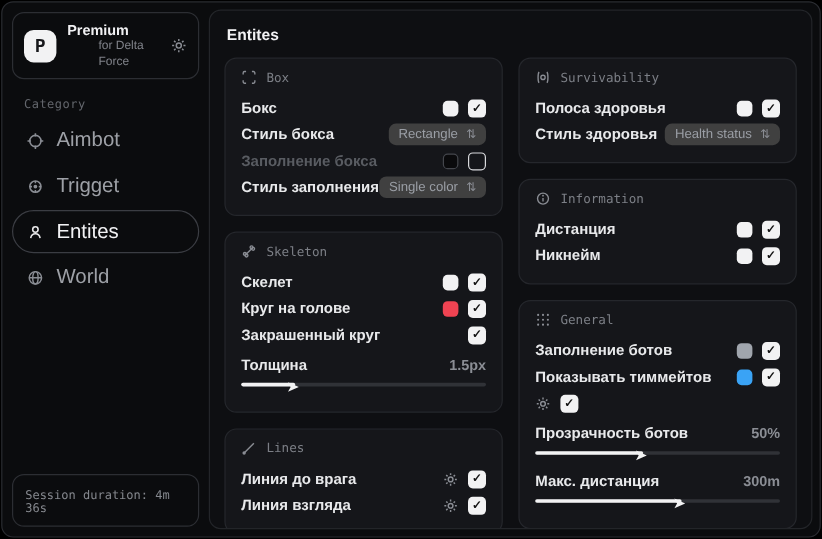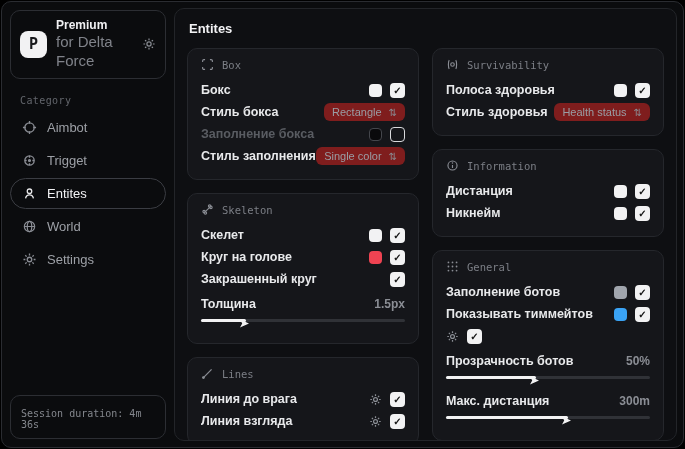--- a/index.html
+++ b/index.html
@@ -10,28 +10,28 @@
 
   
   .sidebar { width:172px; flex:0 0 172px; display:flex; flex-direction:column; padding:8px; }
   .brand { border:1px solid #2c2e33; border-radius:10px; padding:7px 9px; display:flex;
            align-items:center; gap:9px; }
   .logo { width:27px; height:27px; background:#f2f2f3; border-radius:8px; color:#17181b;
           font-weight:bold; font-size:15px; display:flex; align-items:center; justify-content:center;
           font-family:"DejaVu Sans Mono", monospace; }
   .brand-text { flex:1; line-height:1.25; }
   .brand-title { color:#f0f0f2; font-size:12px; font-weight:bold; }
-  .brand-sub { color:#808archive389; color:#80838a; font-size:15px; }
+  .brand-sub { color:#808archive389; color:#80838a; font-size:10px;margin-left:26px; }
   .icon { display:inline-flex; align-items:center; justify-content:center; color:#8a8d94; }
   .icon svg { display:block; }
   .cat-label { margin:16px 10px 6px; color:#63666c; font-size:10px;
                font-family:"DejaVu Sans Mono", monospace; letter-spacing:.4px; }
   .nav { display:flex; flex-direction:column; gap:2px; }
   .nav-item { display:flex; align-items:center; gap:10px; padding:7px 11px; border:1px solid transparent;
-              border-radius:18px; color:#9da0a6; font-size:13px; cursor:pointer; }
+              border-radius:18px; color:#9da0a6; font-size:17px; cursor:pointer; }
   .nav-item.active { border-color:#3b3d43; color:#f2f2f4; }
   .nav-item.active .icon { color:#e8e8ea; }
   .spacer { flex:1; }
   .session { border:1px solid #2c2e33; border-radius:10px; padding:12px 10px 8px; min-height:40px;
              display:flex; align-items:flex-start; }
   .session span { color:#85888e; font-size:10px; font-family:"DejaVu Sans Mono", monospace; }
 
   
   .main { flex:1; margin:6px 6px 6px 0; background:#0e0f12; border:1px solid #232529;
           border-radius:10px; padding:10px 12px; overflow:hidden; }
@@ -45,21 +45,21 @@
   .row { display:flex; align-items:center; justify-content:space-between; min-height:22px; }
   .row-label { color:#e8e9eb; font-size:12.5px; font-weight:bold; }
   .row-label.muted { color:#595c62; }
   .controls { display:flex; align-items:center; gap:8px; }
   .swatch { width:13px; height:13px; border-radius:4px; cursor:pointer; }
   .swatch.bordered { border:1px solid #44464c; }
   .checkbox { width:15px; height:15px; border-radius:4px; background:#f2f2f3; color:#111;
               display:flex; align-items:center; justify-content:center; font-size:10px;
               font-weight:bold; cursor:pointer; }
   .checkbox.unchecked { background:transparent; border:1.6px solid #d9dadd; color:transparent; }
-  .dropdown { background:#7f1d1d; border-radius:6px; padding:3px 8px; display:flex; align-items:center;
+  .dropdown { background:#404040; border-radius:6px; padding:3px 8px; display:flex; align-items:center;
               gap:7px; color:#9a9ea5; font-size:11px; cursor:pointer; }
   .value { color:#8b8e95; font-size:12px; font-weight:bold; }
   .slider-row { margin:3px 0 6px; }
   .slider { position:relative; height:10px; display:flex; align-items:center; cursor:pointer; }
   .track { width:100%; height:3px; background:#303237; border-radius:2px; position:relative; }
   .fill { position:absolute; left:0; top:0; height:3px; background:#f2f2f3; border-radius:2px; }
   .thumb { position:absolute; top:-4px; right:-4px; }
 </style>
 </head>
 <body>
@@ -115,29 +115,20 @@
       <div class="nav-item">
         <span class="icon">
           <svg width="15" height="15" viewBox="0 0 16 16" fill="none" stroke="currentColor" stroke-width="1.3">
             <circle cx="8" cy="8" r="5.5"></circle>
               <ellipse cx="8" cy="8" rx="2.4" ry="5.5"></ellipse>
               <path d="M2.5 8h11"></path>
           </svg>
         </span>
         <span>World</span>
       </div>
-      <div class="nav-item">
-        <span class="icon">
-          <svg width="15" height="15" viewBox="0 0 16 16" fill="none" stroke="currentColor" stroke-width="1.4">
-            <circle cx="8" cy="8" r="2.4"></circle>
-            <path d="M8 1.6V3.6 M8 12.4V14.4 M1.6 8H3.6 M12.4 8H14.4 M3.5 3.5L4.9 4.9 M11.1 11.1L12.5 12.5 M3.5 12.5L4.9 11.1 M11.1 4.9L12.5 3.5"></path>
-          </svg>
-        </span>
-        <span>Settings</span>
-      </div>
     </div>
 
     <div class="spacer"></div>
 
     <div class="session">
       <span>Session duration: 4m 36s</span>
     </div>
   </div>
 
   <div class="main">

